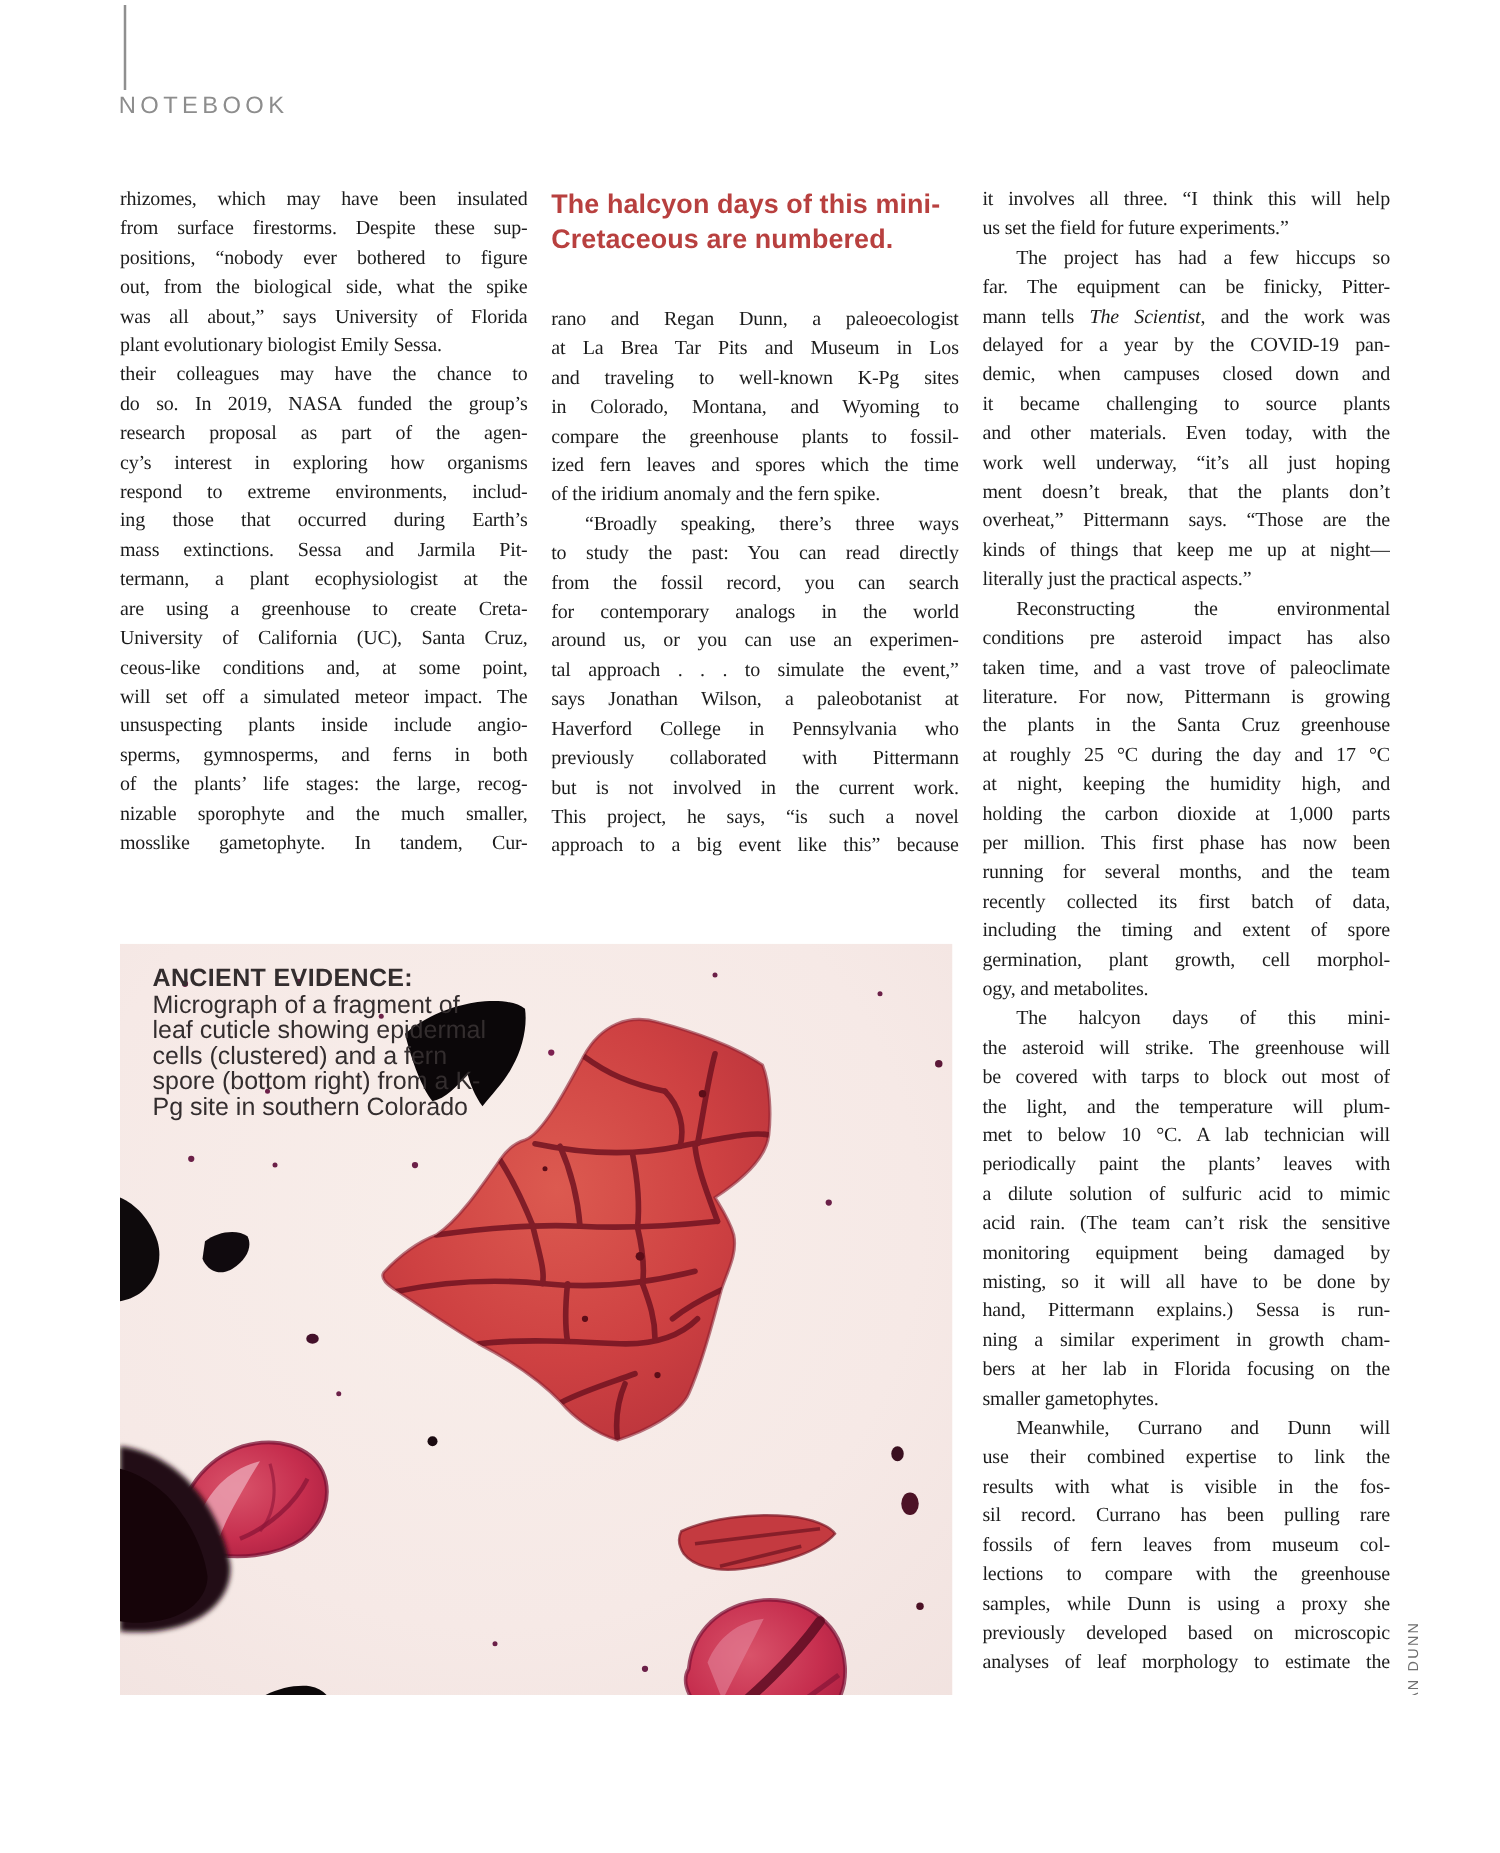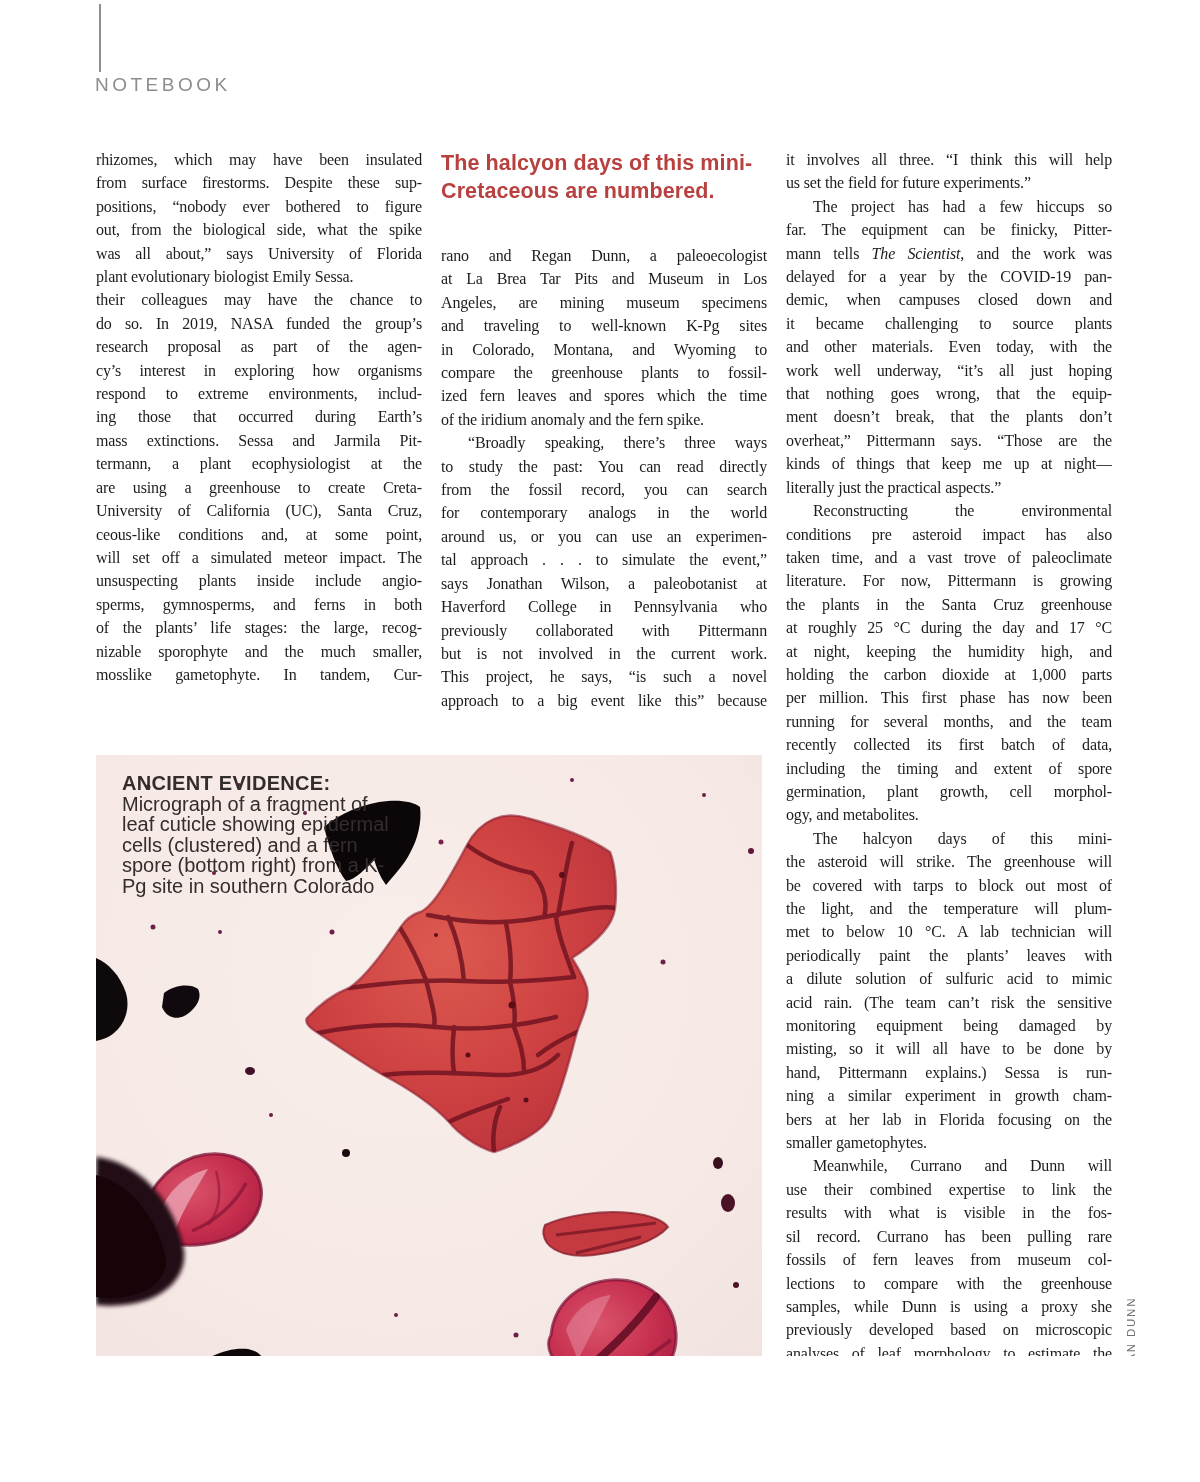--- a/index.html
+++ b/index.html
@@ -98,21 +98,20 @@
     </div>
 
   <div class="col col2">
     <div class="pullquote">
       <div>The halcyon days of this mini-</div>
       <div>Cretaceous are numbered.</div>
     </div>
     <div>
         <div class="line">rano and Regan Dunn, a paleoecologist</div>
         <div class="line">at La Brea Tar Pits and Museum in Los</div>
-        <div class="line">Angeles, are mining museum specimens</div>
         <div class="line">and traveling to well-known K-Pg sites</div>
         <div class="line">in Colorado, Montana, and Wyoming to</div>
         <div class="line">compare the greenhouse plants to fossil-</div>
         <div class="line">ized fern leaves and spores which the time</div>
         <div class="line end">of the iridium anomaly and the fern spike.</div>
         <div class="line ind">“Broadly speaking, there’s three ways</div>
         <div class="line">to study the past: You can read directly</div>
         <div class="line">from the fossil record, you can search</div>
         <div class="line">for contemporary analogs in the world</div>
         <div class="line">around us, or you can use an experimen-</div>
@@ -130,21 +129,20 @@
       <div class="line">it involves all three. “I think this will help</div>
       <div class="line end">us set the field for future experiments.”</div>
       <div class="line ind">The project has had a few hiccups so</div>
       <div class="line">far. The equipment can be finicky, Pitter-</div>
       <div class="line">mann tells <i>The Scientist</i>, and the work was</div>
       <div class="line">delayed for a year by the COVID-19 pan-</div>
       <div class="line">demic, when campuses closed down and</div>
       <div class="line">it became challenging to source plants</div>
       <div class="line">and other materials. Even today, with the</div>
       <div class="line">work well underway, “it’s all just hoping</div>
-      <div class="line">that nothing goes wrong, that the equip-</div>
       <div class="line">ment doesn’t break, that the plants don’t</div>
       <div class="line">overheat,” Pittermann says. “Those are the</div>
       <div class="line">kinds of things that keep me up at night—</div>
       <div class="line end">literally just the practical aspects.”</div>
       <div class="line ind">Reconstructing the environmental</div>
       <div class="line">conditions pre asteroid impact has also</div>
       <div class="line">taken time, and a vast trove of paleoclimate</div>
       <div class="line">literature. For now, Pittermann is growing</div>
       <div class="line">the plants in the Santa Cruz greenhouse</div>
       <div class="line">at roughly 25 °C during the day and 17 °C</div>

